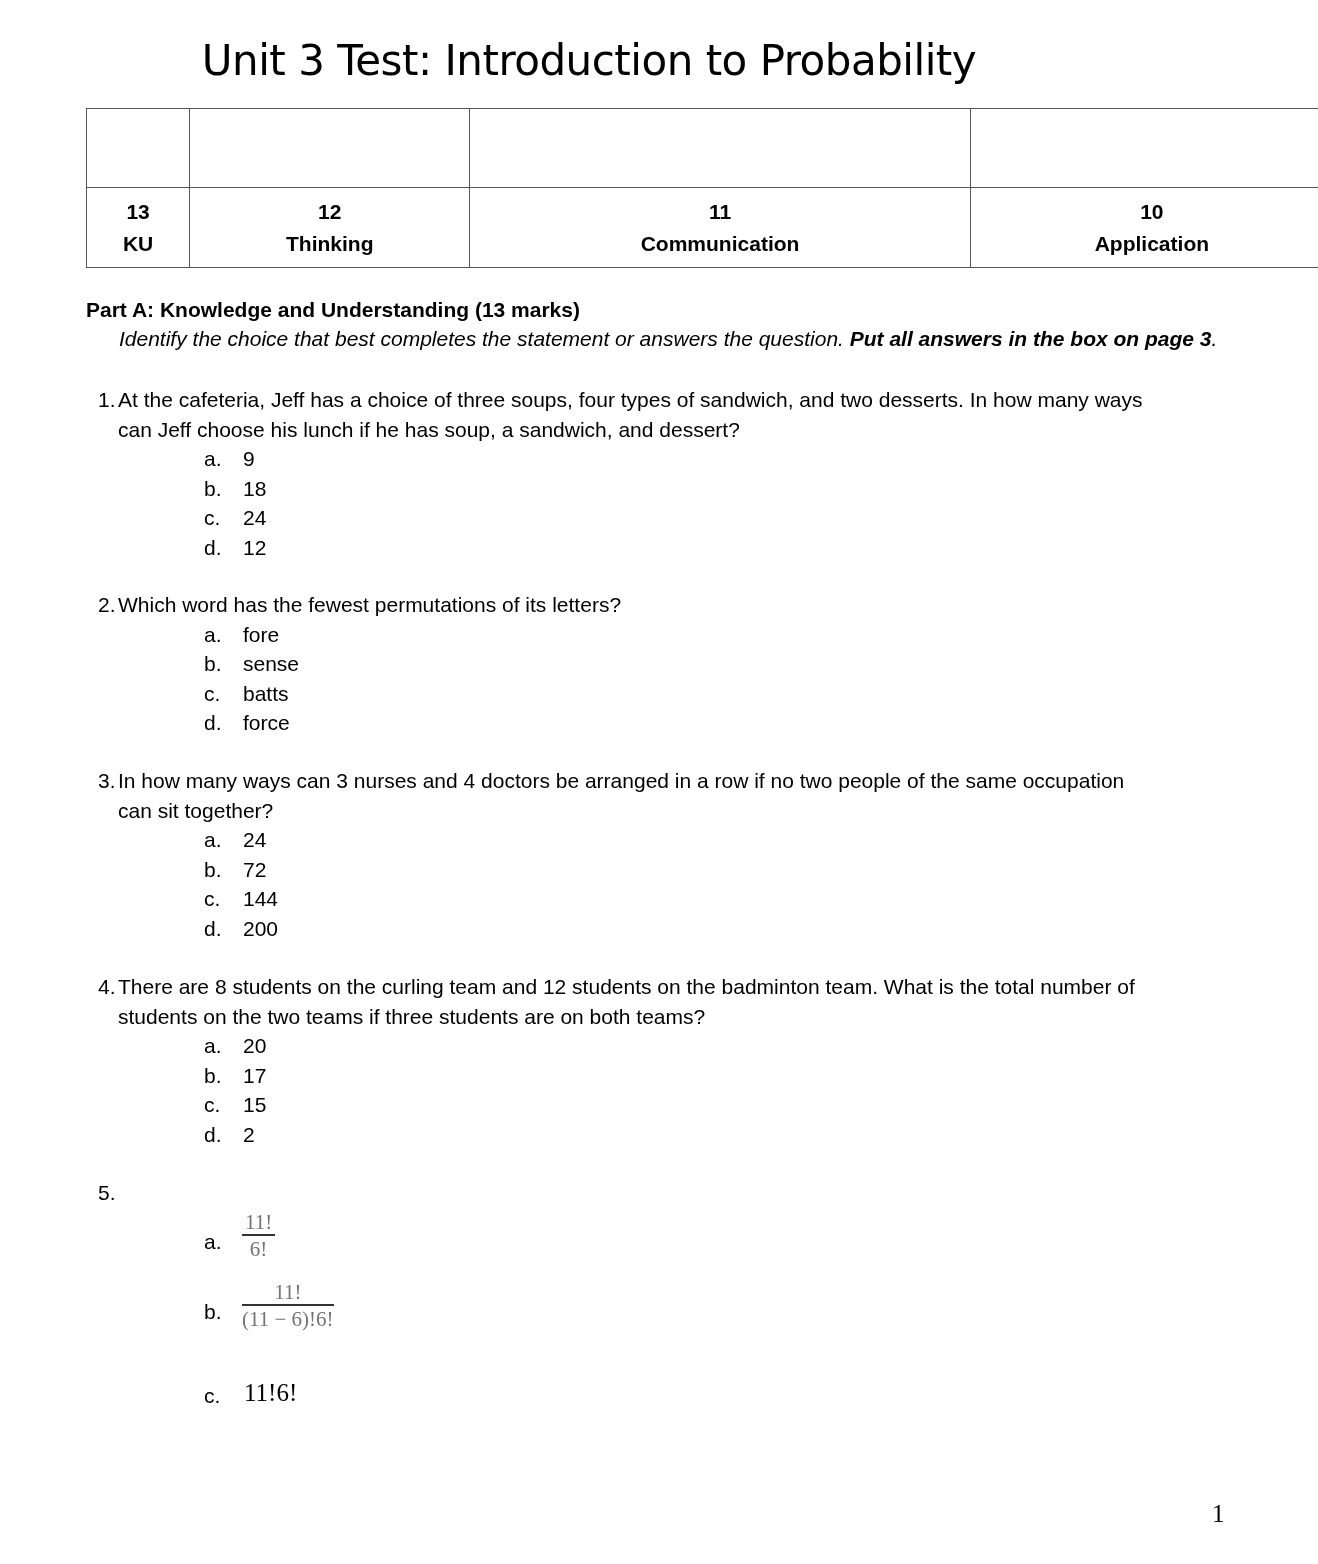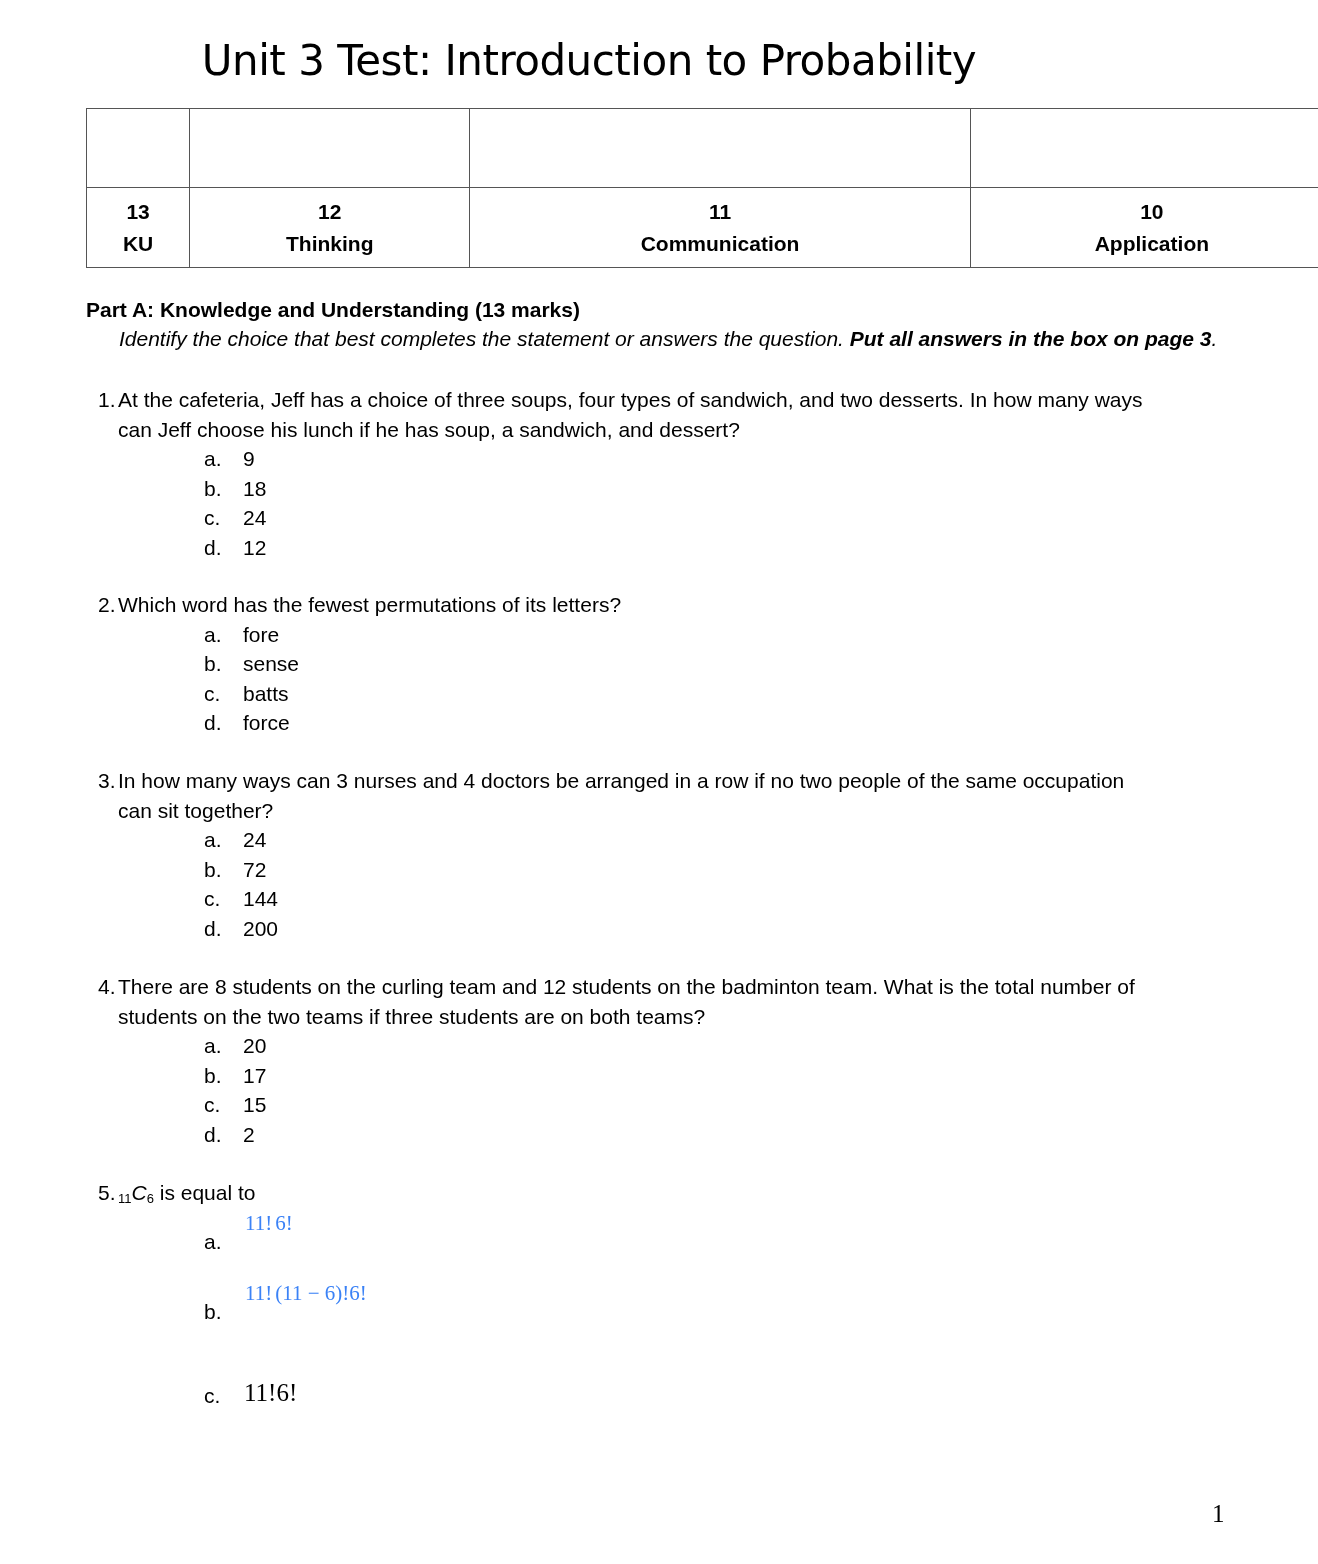--- a/index.html
+++ b/index.html
@@ -12,21 +12,21 @@
   .part-head { position:absolute; left:86px; top:298px; font-size:21px; font-weight:bold; }
   .instr { position:absolute; left:86px; top:327px; font-size:21px; font-style:italic; white-space:nowrap;margin-left:33px; }
   .instr b { font-weight:bold; }
   .q { position:absolute; left:98px; width:1130px; font-size:21px; line-height:29.5px; }
   .q .num { position:absolute; left:0; top:0; }
   .q .stem { margin-left:20px; }
   .opt { position:relative; margin-left:106px; height:29.5px; }
   .opt .ol { position:absolute; left:0; }
   .opt .ov { position:absolute; left:39px; }
   .sub { font-size:13px; vertical-align:-3px; }
-  .frac { position:absolute; display:inline-flex; flex-direction:row; align-items:center; font-family:"Liberation Serif", serif; color:#3b82f6; }
+  .frac { position:absolute; display:inline-flex; flex-direction:column; align-items:center; font-family:"Liberation Serif", serif; color:#737373; }
   .frac .n { font-size:21px; line-height:24px; padding:0 3px; }
   .frac .bar { height:1.5px; background:#333; align-self:stretch; }
   .frac .d { font-size:21px; line-height:26px; }
   .serif { font-family:"Liberation Serif", serif; font-size:25px; }
   .pagenum { position:absolute; left:1212px; top:1500px; font-family:"Liberation Serif", serif; font-size:25px; }
 </style>
 </head>
 <body>
 
 <div class="title">Unit 3 Test: Introduction to Probability</div>
@@ -153,21 +153,20 @@
       <span class="ov">15</span>
     </div>
   <div class="opt">
       <span class="ol">d.</span>
       <span class="ov">2</span>
     </div>
 </div>
 
 <div class="q" style="top:1178px; height:240px;">
   <span class="num">5.</span>
-  <div class="stem"><span class="sub">11</span><i>C</i><span class="sub">6</span><span> is equal to</span></div>
   <div style="position:absolute; left:106px; top:32px; width:200px; height:60px;">
     <span style="position:absolute; left:0; top:17px;">a.</span>
     <span class="frac" style="left:38px; top:0;">
       <span class="n">11!</span>
       <span class="bar"></span>
       <span class="d">6!</span>
     </span>
   </div>
   <div style="position:absolute; left:106px; top:102px; width:300px; height:60px;">
     <span style="position:absolute; left:0; top:17px;">b.</span>

